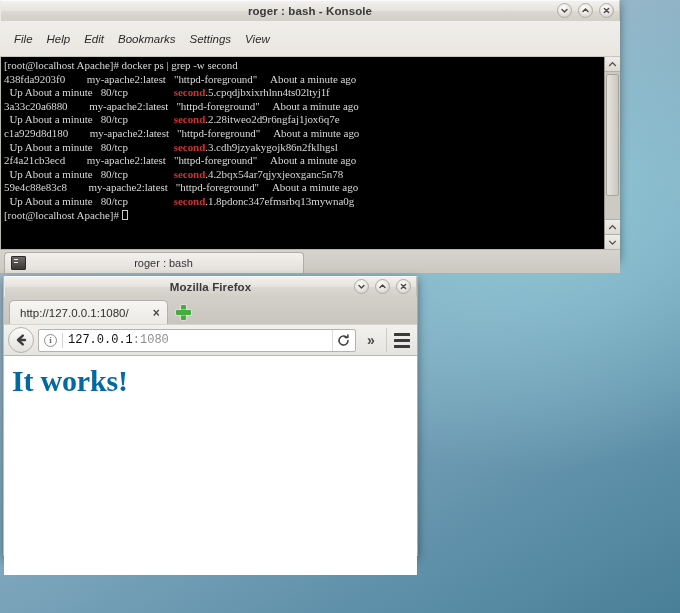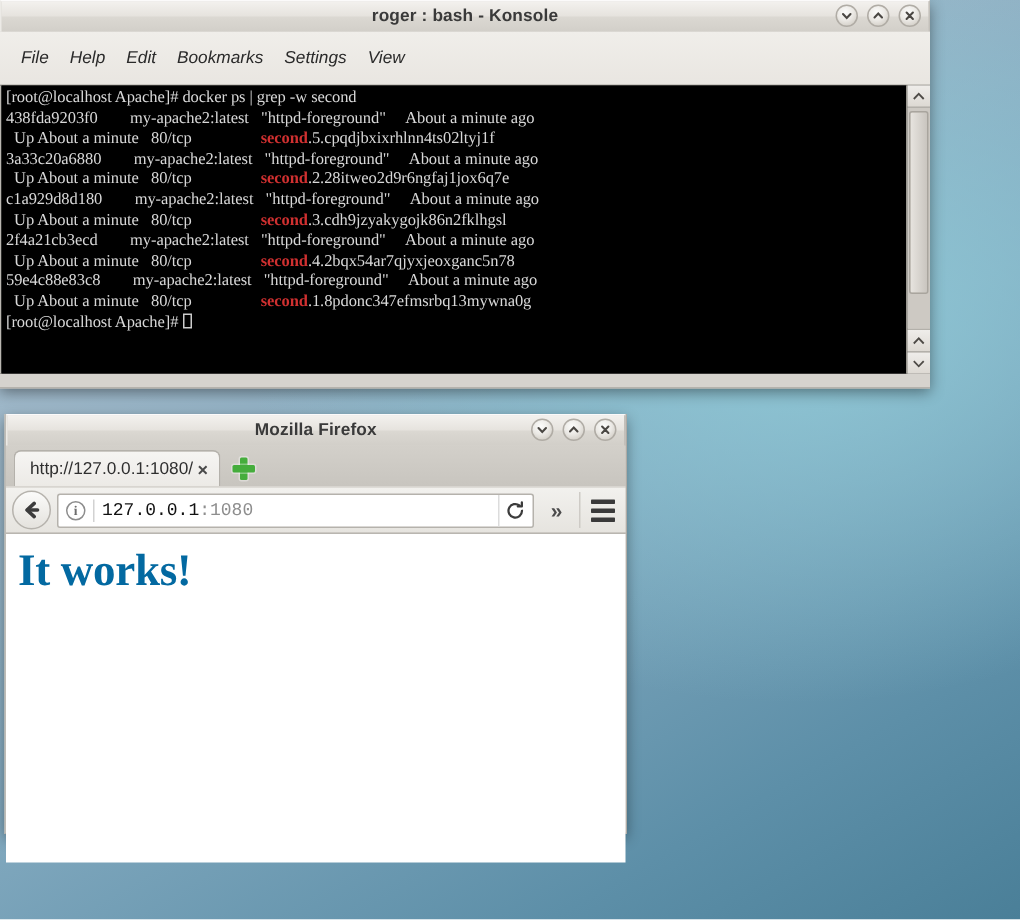--- a/index.html
+++ b/index.html
@@ -205,21 +205,21 @@
     height: 24px;
     max-width: 190px;
     background: linear-gradient(180deg,#f6f5f3 0%,#eceae6 100%);
     border: 1px solid #b4b1ab;
     border-bottom: none;
     border-radius: 5px 5px 0 0;
     display: flex;
     align-items: center;
     padding: 0 7px 0 10px;
     box-sizing: border-box;
-    gap: 3px;
+    gap: 24px;
   }
   .ff-tab-title {
     font-size: 11.5px;
     color: #2f2f2f;
     white-space: nowrap;
     overflow: hidden;
     text-overflow: ellipsis;
   }
   .ff-tab-close {
     font-size: 12px;
@@ -406,20 +406,26 @@
             </svg>
         </div>
         <div class="sb-arrow bot">
           <svg width="9" height="7" viewBox="0 0 9 7">
               <path d="M1.2 1.8 L4.5 5.2 L7.8 1.8" stroke="#4e4b47" stroke-width="1.2" fill="none"></path>
             </svg>
         </div>
       </div>
     </div>
 
+    <div id="konsole-tabbar">
+      <div class="ktab">
+        <span class="ktab-icon"></span>
+        <span class="ktab-label">roger : bash</span>
+      </div>
+    </div>
   </div>
 
   <div class="window" id="firefox">
 
     <div class="titlebar">
       <div class="title-text">Mozilla Firefox</div>
       <div class="winbtns">
         <div class="wbtn">
           <svg width="9" height="9" viewBox="0 0 9 9">
               <path d="M2 3.4 L4.5 6 L7 3.4" stroke="#4a4743" stroke-width="1.4" fill="none" stroke-linecap="round"></path>

